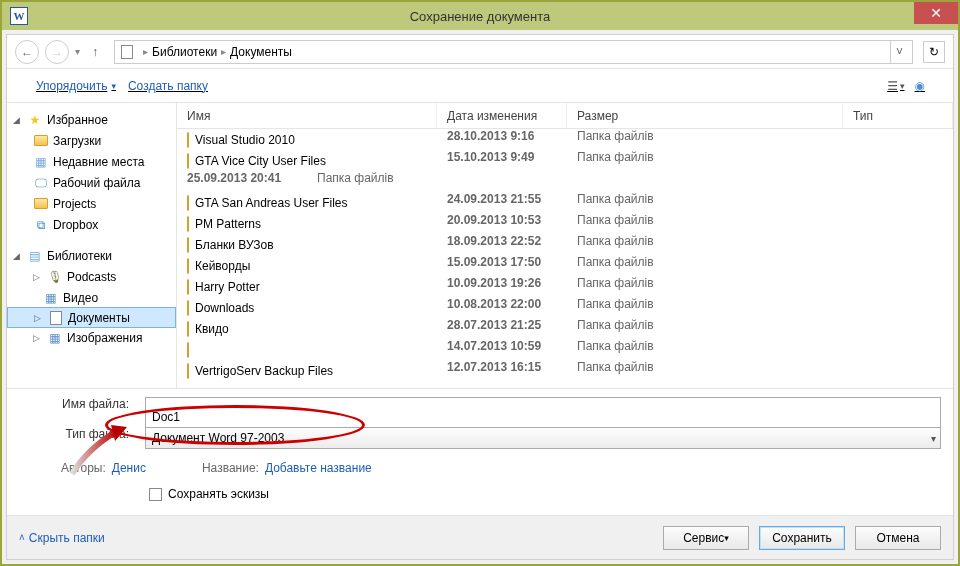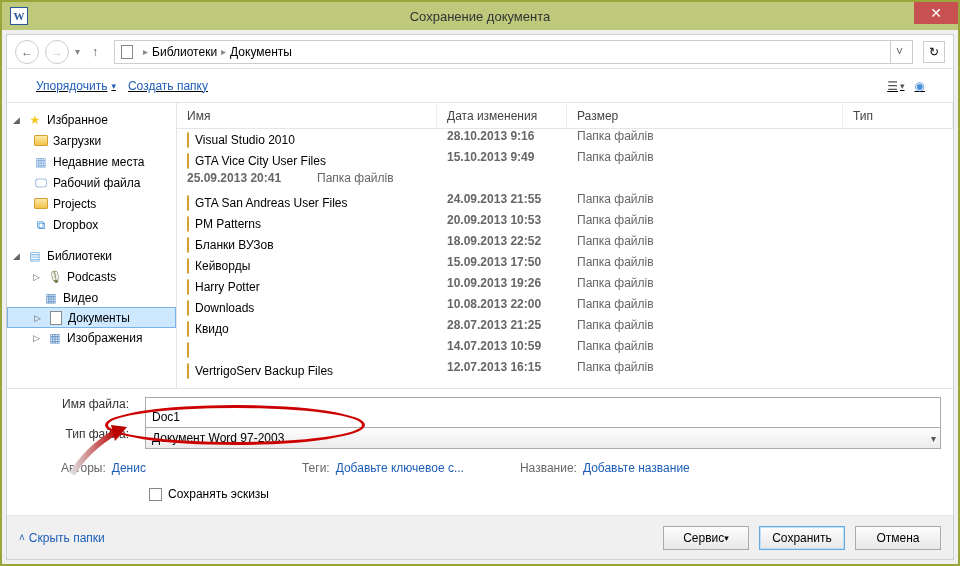--- a/index.html
+++ b/index.html
@@ -312,24 +312,20 @@
               </linearGradient>
             </defs>
         <path d="M5,55 Q20,30 50,12" stroke="url(#ag)" stroke-width="6" fill="none"></path>
         <path d="M44,6 L60,8 L48,22 Z" fill="#b00"></path>
       </svg>
       <div class="meta-row">
         <div class="meta">
               <span class="mlbl">Авторы:</span>
               <span class="mval">Денис</span>
             </div>
-        <div class="meta" style="margin-left:140px;">
-              <span class="mlbl">Теги:</span>
-              <span class="mval">Добавьте ключевое с...</span>
-            </div>
         <div class="meta" style="margin-left:40px;text-align:right;">
               <span class="mlbl">Название:</span>
               <span class="mval">Добавьте название</span>
             </div>
       </div>
       <div class="cbx-row">
         <div class="cbx"></div>
         <span>Сохранять эскизы</span>
       </div>
     </div>

